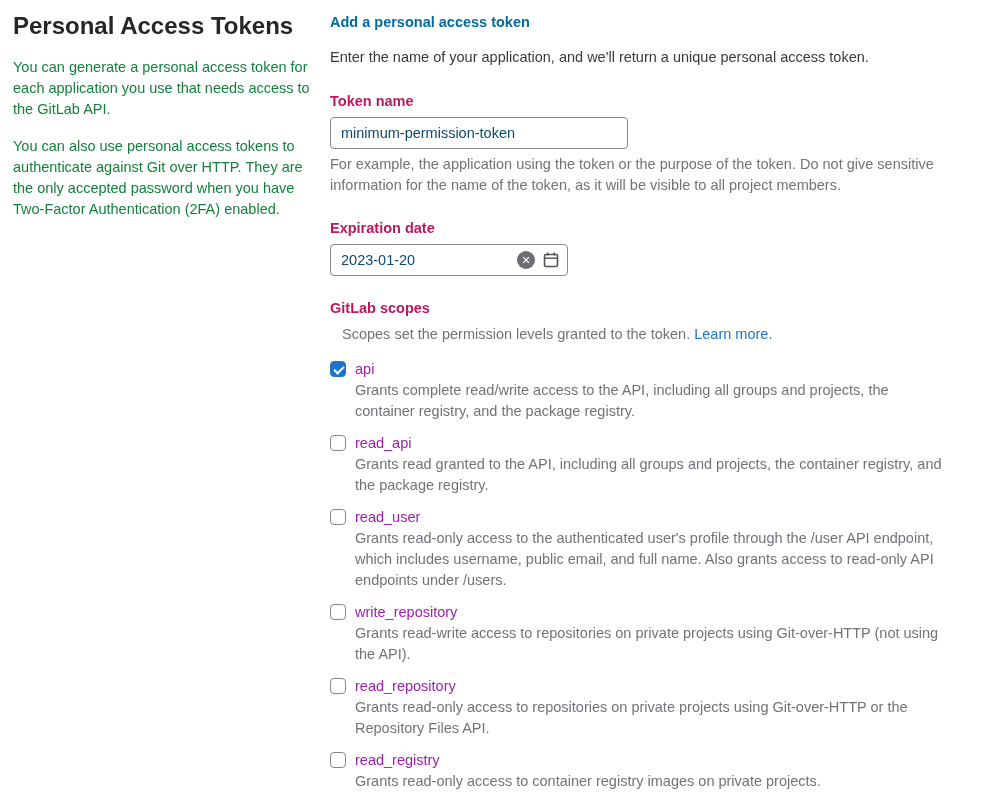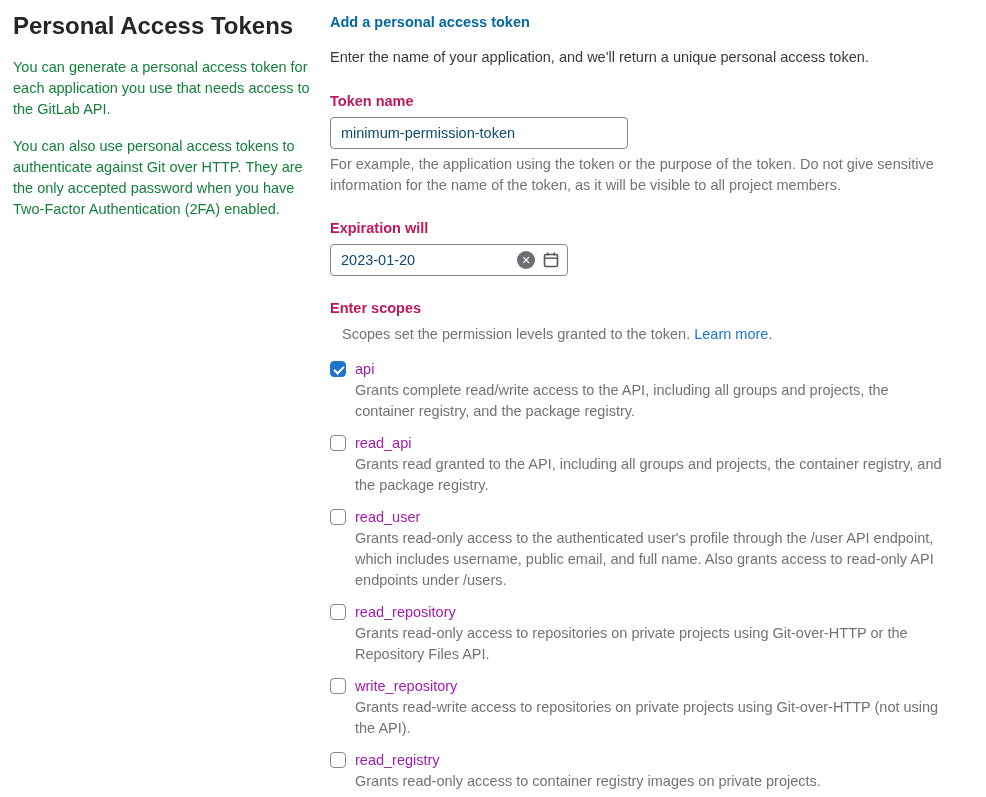--- a/index.html
+++ b/index.html
@@ -78,37 +78,37 @@
     <h2 class="form-heading">Add a personal access token</h2>
     <p class="sub-text">Enter the name of your application, and we'll return a unique personal access token.</p>
 
     <div class="form-group">
       <label class="form-label">Token name</label>
       <input type="text" class="text-input token-input" value="minimum-permission-token" style="">
       <p class="help-text">For example, the application using the token or the purpose of the token. Do not give sensitive information for the name of the token, as it will be visible to all project members.</p>
     </div>
 
     <div class="form-group">
-      <label class="form-label">Expiration will</label>
+      <label class="form-label">Expiration date</label>
       <div class="date-wrap">
         <input type="text" class="text-input date-input" value="2023-01-20" style="">
         <button class="clear-btn" aria-label="Clear date">✕</button>
         <span class="cal-icon">
           <svg width="16" height="16" viewBox="0 0 16 16" fill="none">
             <rect x="1.5" y="2.5" width="13" height="12" rx="1.5" stroke="#55555c" stroke-width="1.6"></rect>
             <line x1="4.7" y1="0.5" x2="4.7" y2="3.5" stroke="#55555c" stroke-width="1.6"></line>
             <line x1="11.3" y1="0.5" x2="11.3" y2="3.5" stroke="#55555c" stroke-width="1.6"></line>
             <line x1="2" y1="6.2" x2="14" y2="6.2" stroke="#55555c" stroke-width="1.4"></line>
           </svg>
         </span>
       </div>
     </div>
 
     <div class="form-group scopes-group">
-      <label class="form-label">Enter scopes</label>
+      <label class="form-label">GitLab scopes</label>
       <p class="scopes-help"><span>Scopes set the permission levels granted to the token.</span> <a href="#">Learn more.</a></p>
 
       <div>
 
         <div class="scope-row">
           <span class="checkbox checked"></span>
           <div class="scope-text">
             <span class="scope-name">api</span>
             <span class="scope-desc">Grants complete read/write access to the API, including all groups and projects, the container registry, and the package registry.</span>
           </div>
@@ -126,30 +126,30 @@
           <span class="checkbox"></span>
           <div class="scope-text">
             <span class="scope-name">read_user</span>
             <span class="scope-desc">Grants read-only access to the authenticated user's profile through the /user API endpoint, which includes username, public email, and full name. Also grants access to read-only API endpoints under /users.</span>
           </div>
         </div>
 
         <div class="scope-row">
           <span class="checkbox"></span>
           <div class="scope-text">
-            <span class="scope-name">read_repository</span>
-            <span class="scope-desc">Grants read-only access to repositories on private projects using Git-over-HTTP or the Repository Files API.</span>
+            <span class="scope-name">write_repository</span>
+            <span class="scope-desc">Grants read-write access to repositories on private projects using Git-over-HTTP (not using the API).</span>
           </div>
         </div>
 
         <div class="scope-row">
           <span class="checkbox"></span>
           <div class="scope-text">
-            <span class="scope-name">write_repository</span>
-            <span class="scope-desc">Grants read-write access to repositories on private projects using Git-over-HTTP (not using the API).</span>
+            <span class="scope-name">read_repository</span>
+            <span class="scope-desc">Grants read-only access to repositories on private projects using Git-over-HTTP or the Repository Files API.</span>
           </div>
         </div>
 
         <div class="scope-row">
           <span class="checkbox"></span>
           <div class="scope-text">
             <span class="scope-name">read_registry</span>
             <span class="scope-desc">Grants read-only access to container registry images on private projects.</span>
           </div>
         </div>

